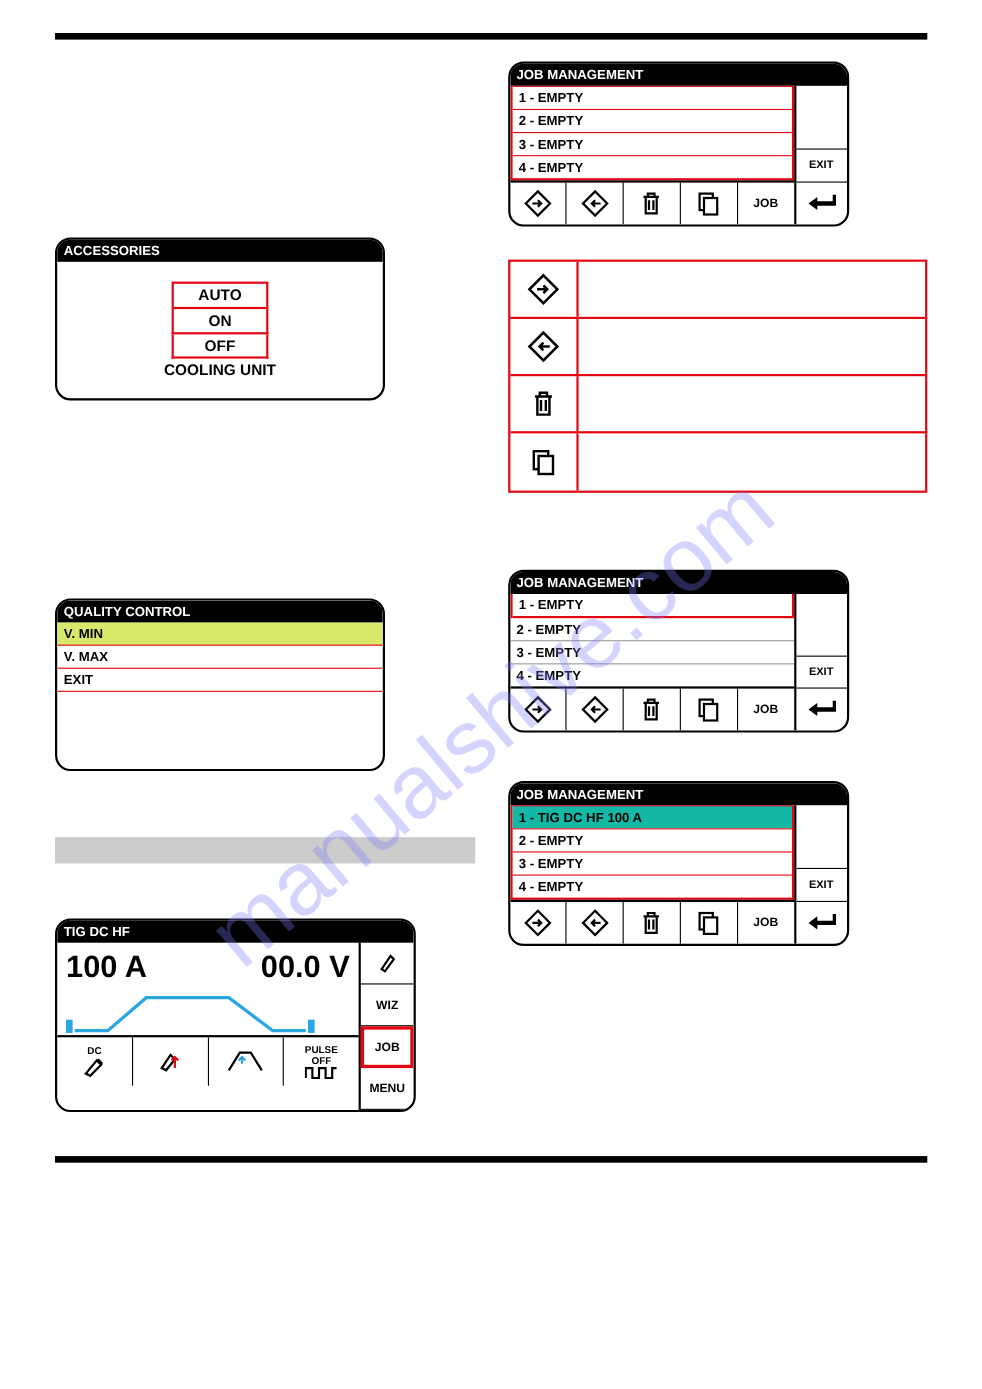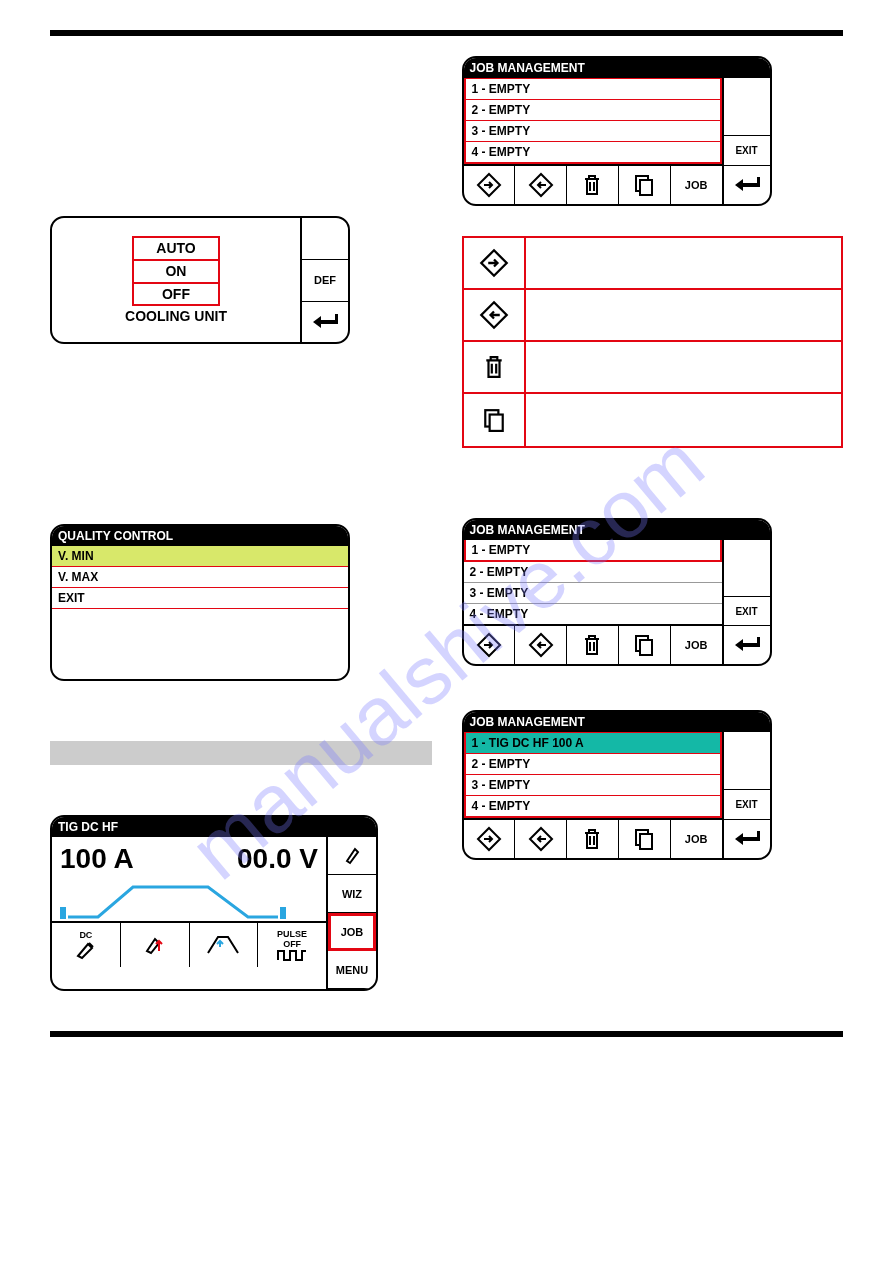--- a/index.html
+++ b/index.html
@@ -66,37 +66,29 @@
 <div class="page">
 <div class="topbar"></div>
 
 <div class="watermark">manualshive.com</div>
 
 <div class="content">
 
 <div class="col">
 
   <div class="panel accpanel">
+    <div class="pheader">ACCESSORIES</div>
     <div class="accbody">
       <div class="accleft">
         <div class="optwrap">
           <div class="opt">AUTO</div>
           <div class="opt">ON</div>
           <div class="opt">OFF</div>
         </div>
         <div class="lbl">COOLING UNIT</div>
-      </div>
-      <div class="accright">
-        <div class="sc"></div>
-        <div class="sc">DEF</div>
-        <div class="sc">
-          <svg width="28" height="18" viewBox="0 0 28 18">
-                  <path d="M2 9 L10 3 L10 7 L24 7 L24 1 L27 1 L27 11 L10 11 L10 15 Z" fill="#000"></path>
-                </svg>
-        </div>
       </div>
     </div>
   </div>
 
   <div class="panel qcpanel">
     <div class="pheader">QUALITY CONTROL</div>
     <div class="qcbody">
       <div class="qcrow hl">V. MIN</div>
       <div class="qcrow">V. MAX</div>
       <div class="qcrow">EXIT</div>

